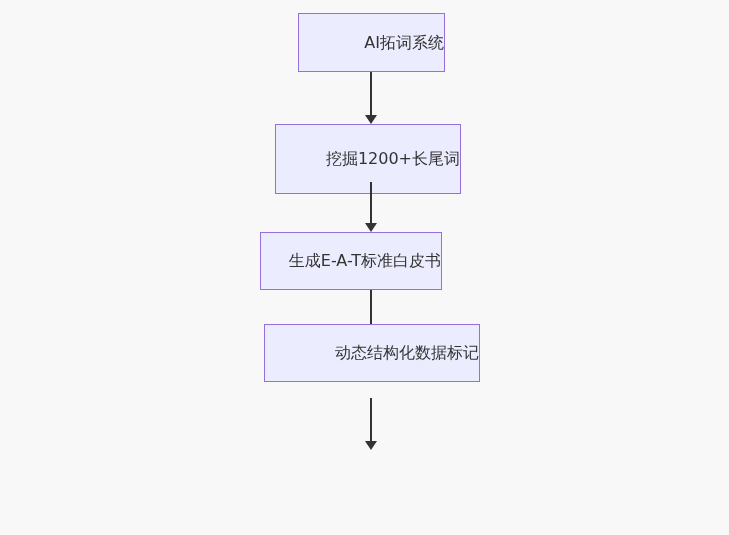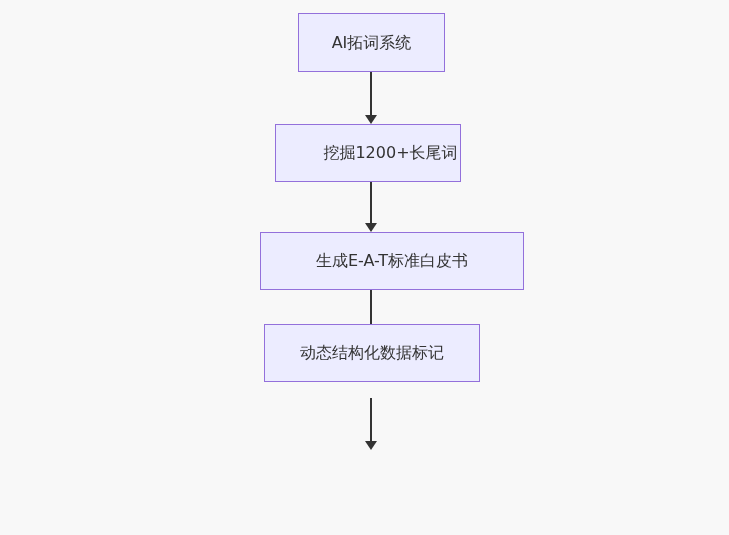--- a/index.html
+++ b/index.html
@@ -18,29 +18,29 @@
     position: absolute;
     inset: 0;
   }
   .node {
     position: absolute;
     box-sizing: border-box;
     background: var(--node_fill, #ECECFF);
     border: 1px solid var(--node_border, #9370DB);
     display: flex;
     align-items: center;
-    justify-content: center;
+    justify-content: flex-end;
     text-align: center;
     font-size: 16px;
     color: var(--text, #333333);
     line-height: 1.2;
   }
   .node-1 { left: 298px; top: 13px;  width: 147px; height: 59px; }
-  .node-2 { left: 275px; top: 124px; width: 186px; height: 58px; padding-left: 45px; }
-  .node-3 { left: 260px; top: 232px; width: 264px; height: 58px; }
+  .node-2 { left: 275px; top: 124px; width: 186px; height: 70px; padding-left: 45px; }
+  .node-3 { left: 260px; top: 232px; width: 182px; height: 58px; }
   .node-4 { left: 264px; top: 324px; width: 216px; height: 58px; }
   .node-5 { left: 255px; top: 450px; width: 233px; height: 57px; }
 
   .edge {
     position: absolute;
     left: 364px;
     width: 13px;
   }
   .edge::before {
     content: "";

